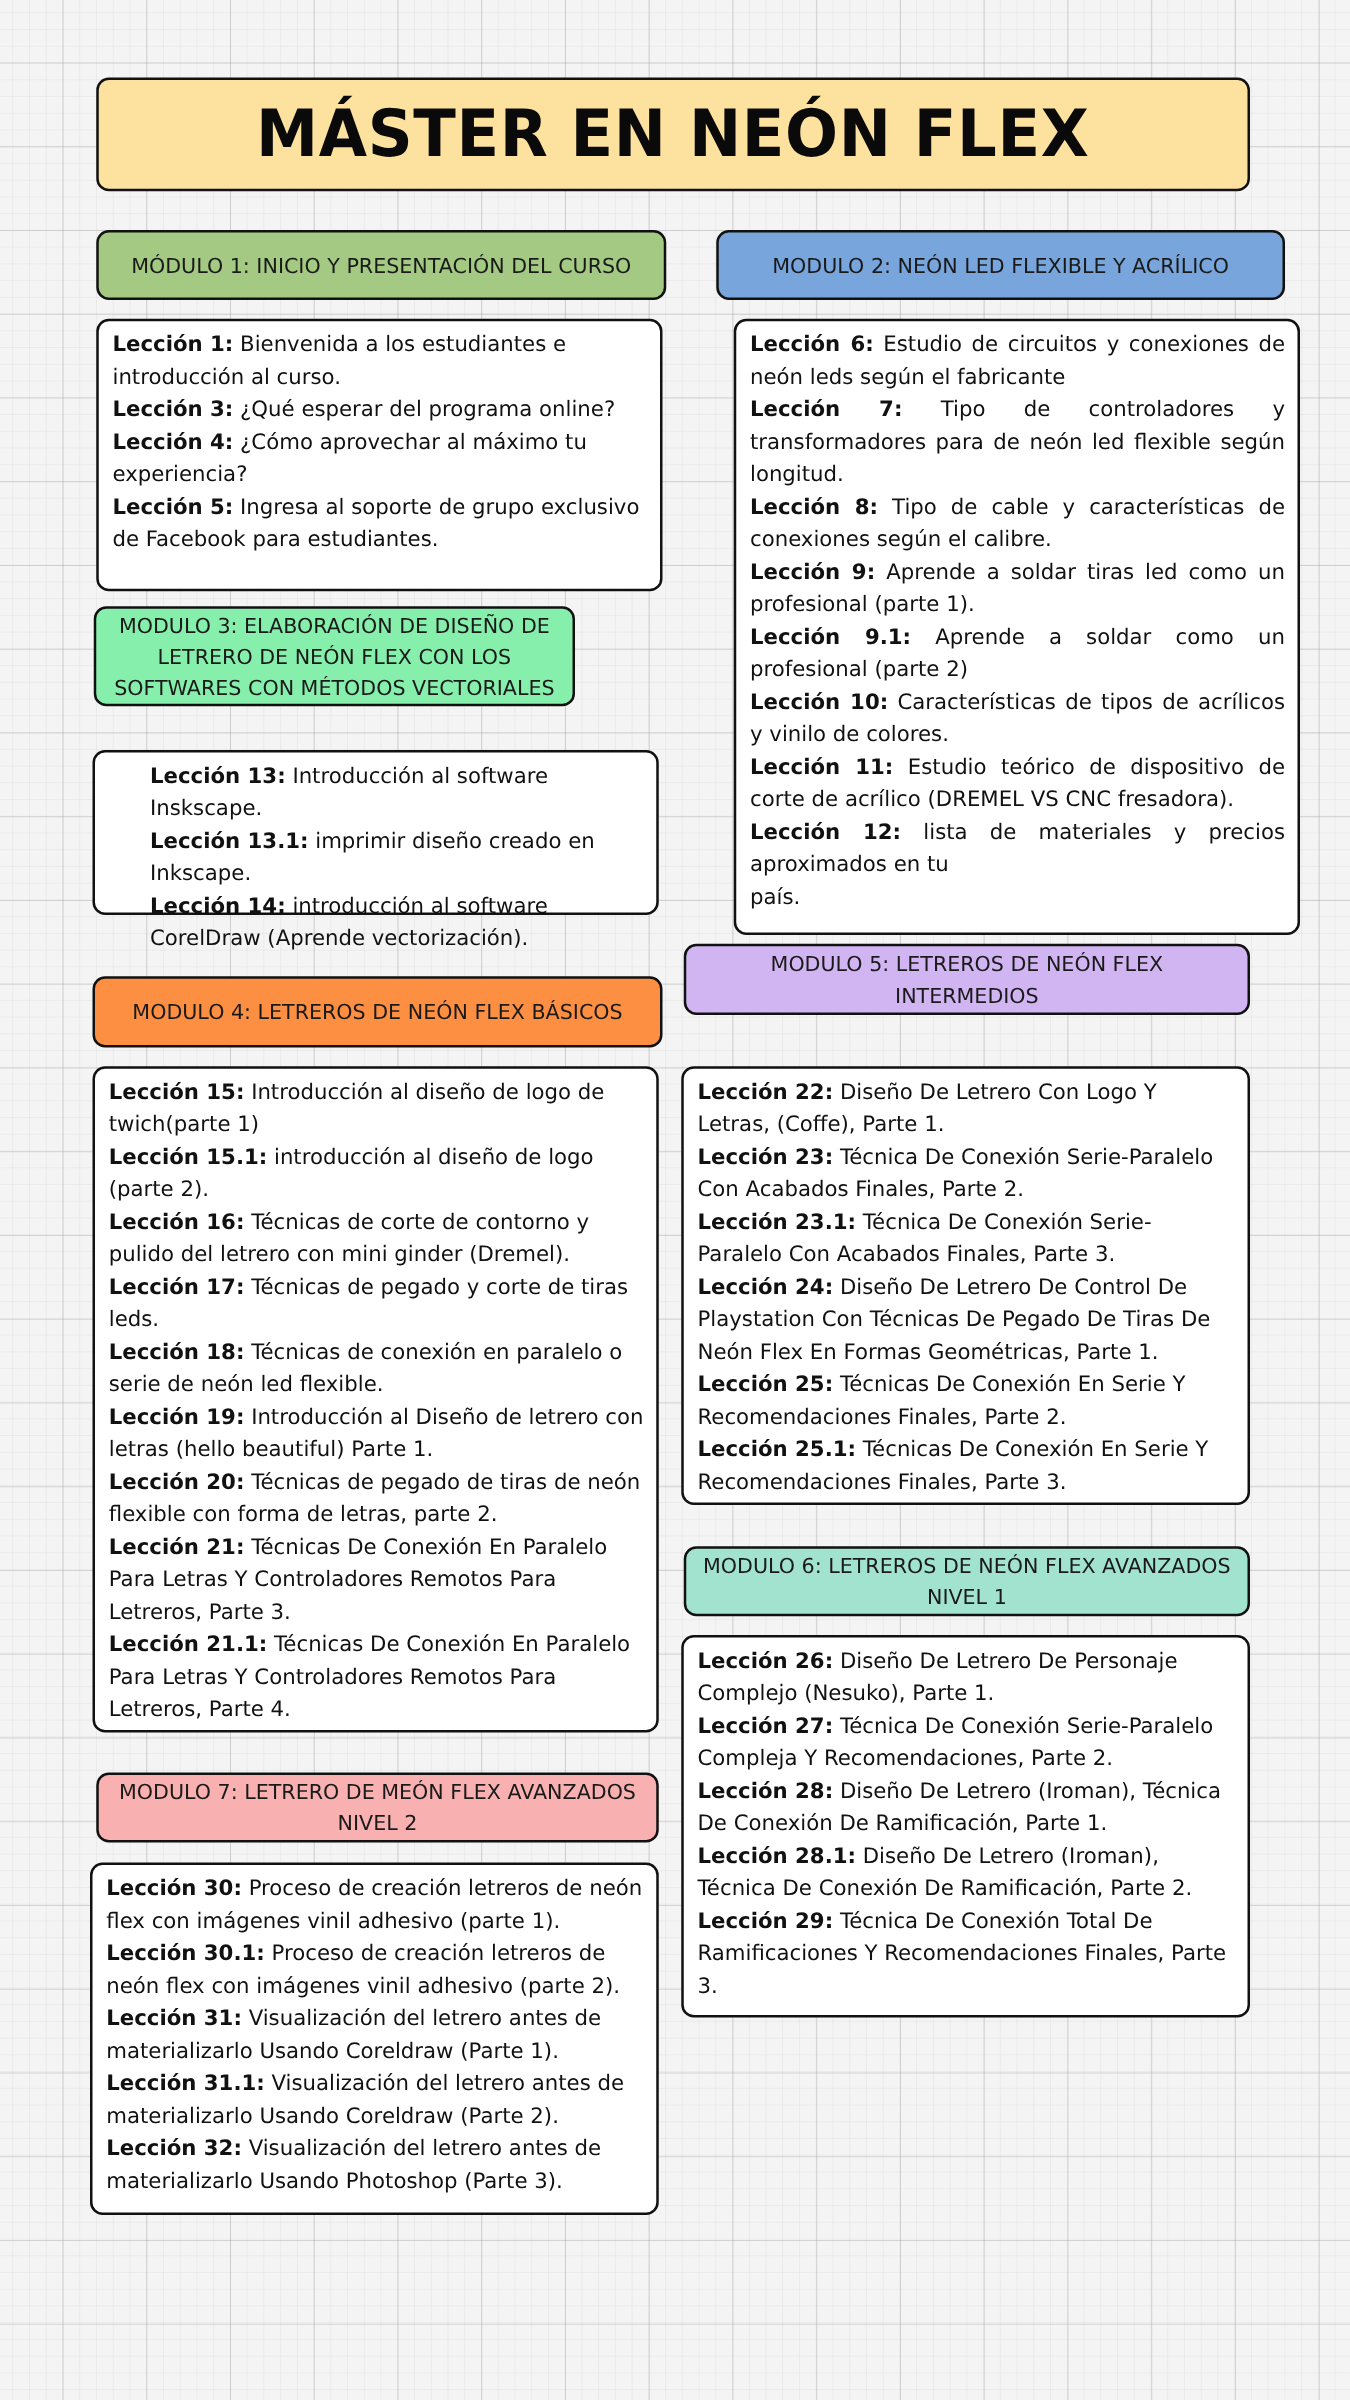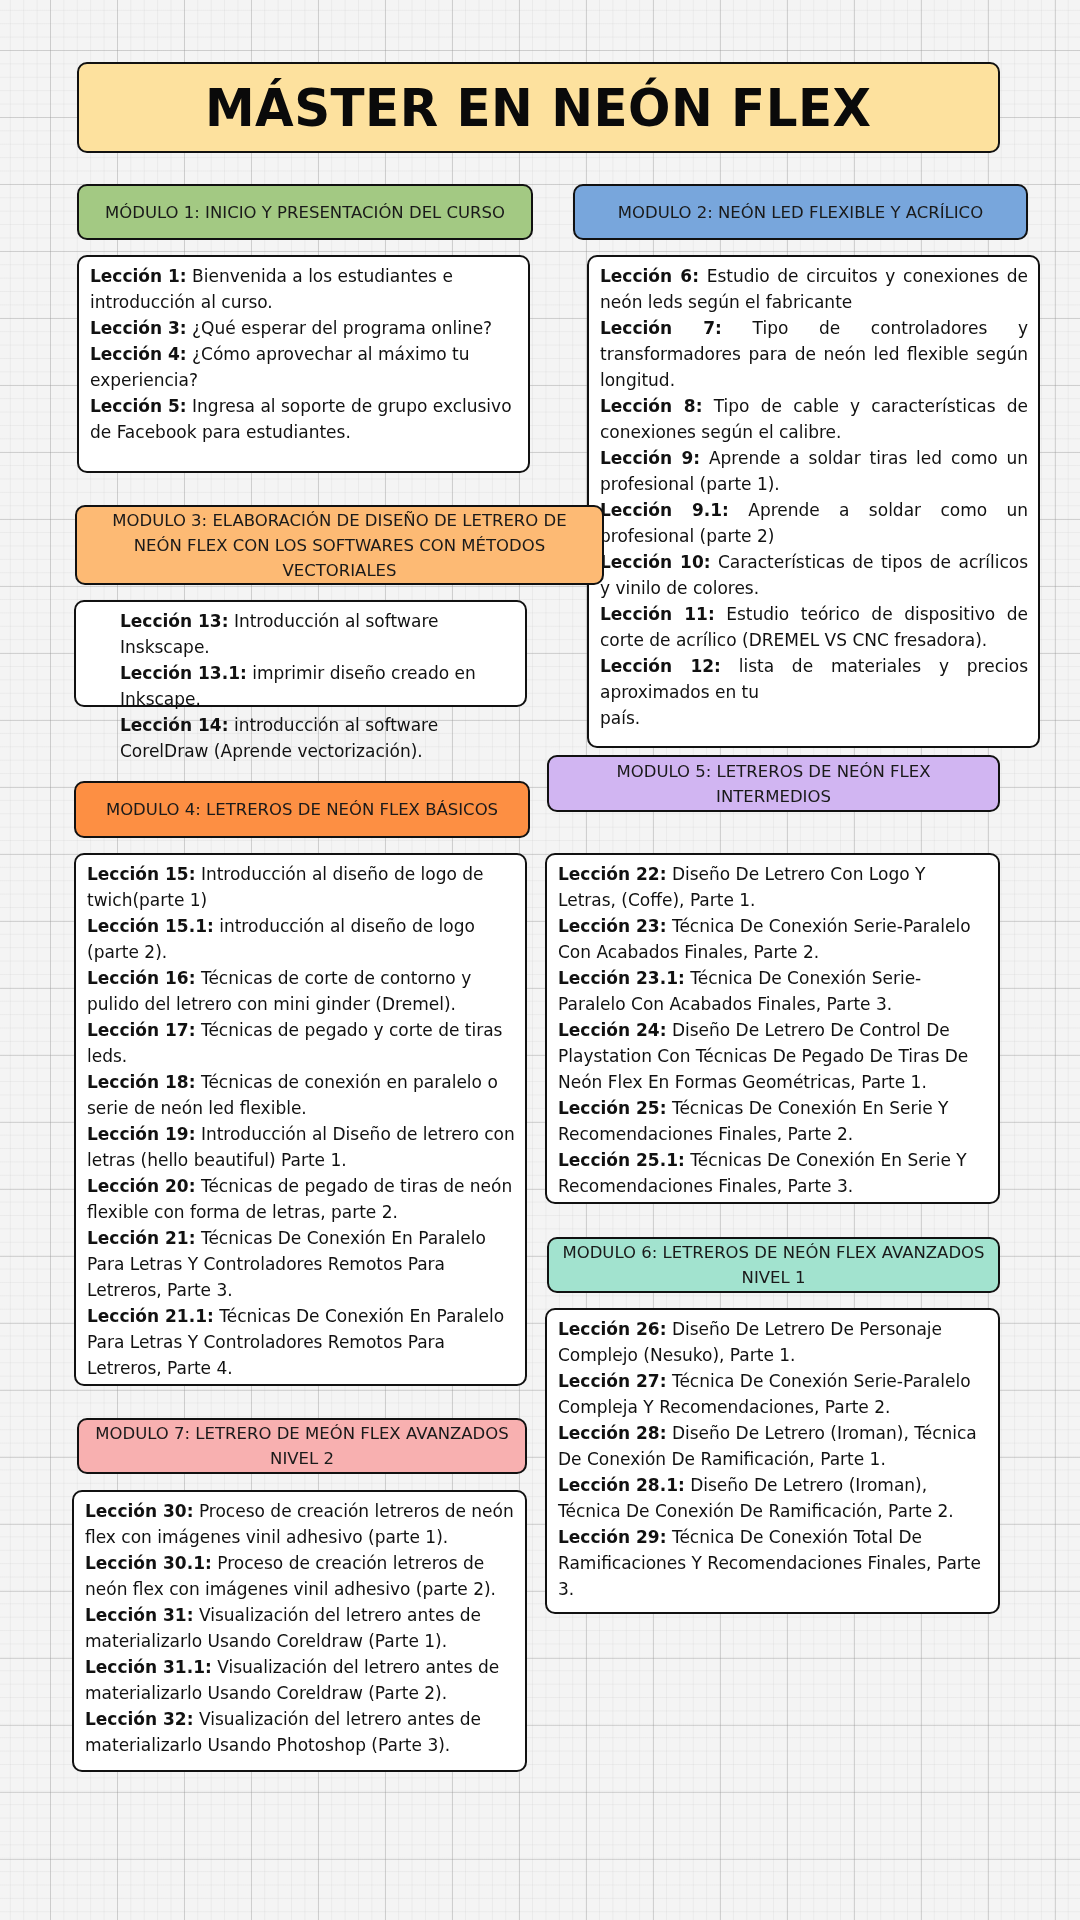--- a/index.html
+++ b/index.html
@@ -69,24 +69,24 @@
     <p><b>Lección 7:</b><span> Tipo de controladores y transformadores para de neón led flexible según longitud.</span></p>
     <p><b>Lección 8:</b><span> Tipo de cable y características de conexiones según el calibre.</span></p>
     <p><b>Lección 9:</b><span> Aprende a soldar tiras led como un profesional (parte 1).</span></p>
     <p><b>Lección 9.1:</b><span> Aprende a soldar como un profesional (parte 2)</span></p>
     <p><b>Lección 10:</b><span> Características de tipos de acrílicos y vinilo de colores.</span></p>
     <p><b>Lección 11:</b><span> Estudio teórico de dispositivo de corte de acrílico (DREMEL VS CNC fresadora).</span></p>
     <p><b>Lección 12:</b><span> lista de materiales y precios aproximados en tu</span></p>
     <p style="text-align: left;">país.</p>
   </div>
 
-<div class="box mhead" style="left: 75px; top: 505px; width: 529px; height: 80px; background: #fdba74;">
+<div class="box mhead" style="left: 75px; top: 485px; width: 385px; height: 80px; background: #86efac;">
   <span>MODULO 3: ELABORACIÓN DE DISEÑO DE LETRERO DE NEÓN FLEX CON LOS SOFTWARES CON MÉTODOS VECTORIALES</span>
 </div>
-<div class="box mbody" style="left:74px;top:600px;width:453px;height:107px;padding-left:44px;">
+<div class="box mbody" style="left:74px;top:600px;width:453px;height:132px;padding-left:44px;">
     <p><b>Lección 13:</b><span> Introducción al software Inskscape.</span></p>
     <p><b>Lección 13.1:</b><span> imprimir diseño creado en Inkscape.</span></p>
     <p><b>Lección 14:</b><span> introducción al software CorelDraw (Aprende vectorización).</span></p>
   </div>
 
 <div class="box mhead" style="left: 74px; top: 781px; width: 456px; height: 57px; background: rgb(253, 143, 67);">
   <span>MODULO 4: LETREROS DE NEÓN FLEX BÁSICOS</span>
 </div>
 <div class="box mbody" style="left:74px;top:853px;width:453px;height:533px;">
     <p><b>Lección 15:</b><span> Introducción al diseño de logo de twich(parte 1)</span></p>

